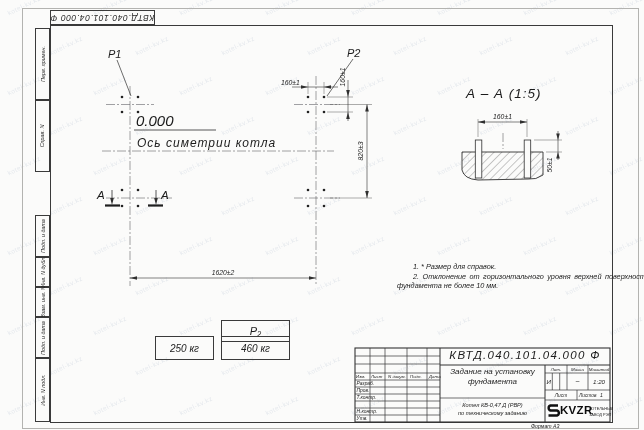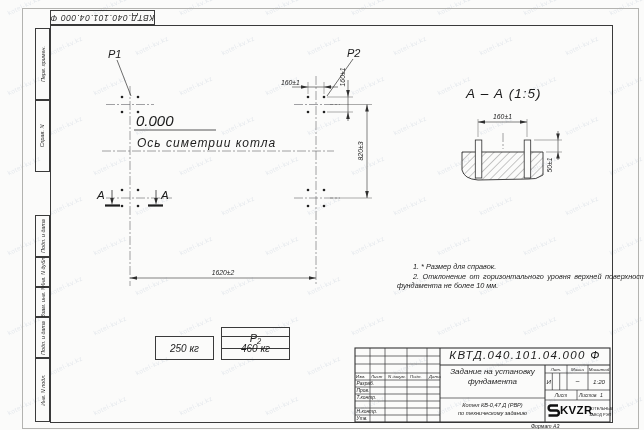--- a/index.html
+++ b/index.html
@@ -251,21 +251,21 @@
     <text transform="translate(362.5,151) rotate(-90)" text-anchor="middle" font-size="6.8">820±3</text>
     <text x="223" y="274.5" text-anchor="middle" font-size="6.8">1620±2</text>
     <text x="97" y="199" font-size="11.5">А</text>
     <text x="161" y="199" font-size="11.5">А</text>
     <text x="466" y="98" font-size="13.5" letter-spacing="1">А – А (1:5)</text>
     <text x="502.5" y="118.5" text-anchor="middle" font-size="6.8">160±1</text>
     <text transform="translate(552,165) rotate(-90)" text-anchor="middle" font-size="6.8">50±1</text>
   </svg>
 
   <div class="abs" style="left:155px;top:315px;width:135px;height:45px;">
-    <div class="lt-cell" style="left:66px;top:12px;width:69px;height:22px;font-size:11px;">P₂</div>
+    <div class="lt-cell" style="left:66px;top:5px;width:69px;height:22px;font-size:11px;">P₂</div>
     <div class="lt-cell" style="left:0;top:21px;width:59px;height:24px;font-size:10px;">250 кг</div>
     <div class="lt-cell" style="left:66px;top:21px;width:69px;height:24px;font-size:10px;">460 кг</div>
   </div>
 
   <div id="notes" class="abs" style="left:357px;top:262px;width:253px;margin-left:40px;">
     <p>1. * Размер для справок.</p>
     <p>2. Отклонение от горизонтального уровня верхней поверхности фундамента не более 10 мм.</p>
   </div>
 
   <svg class="abs" style="left:0;top:0;" width="644" height="430" viewBox="0 0 644 430">

